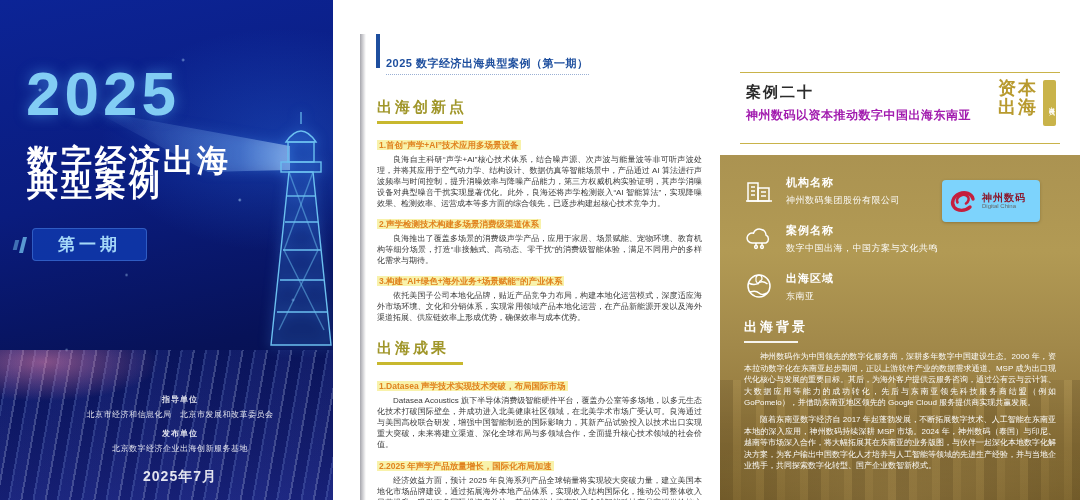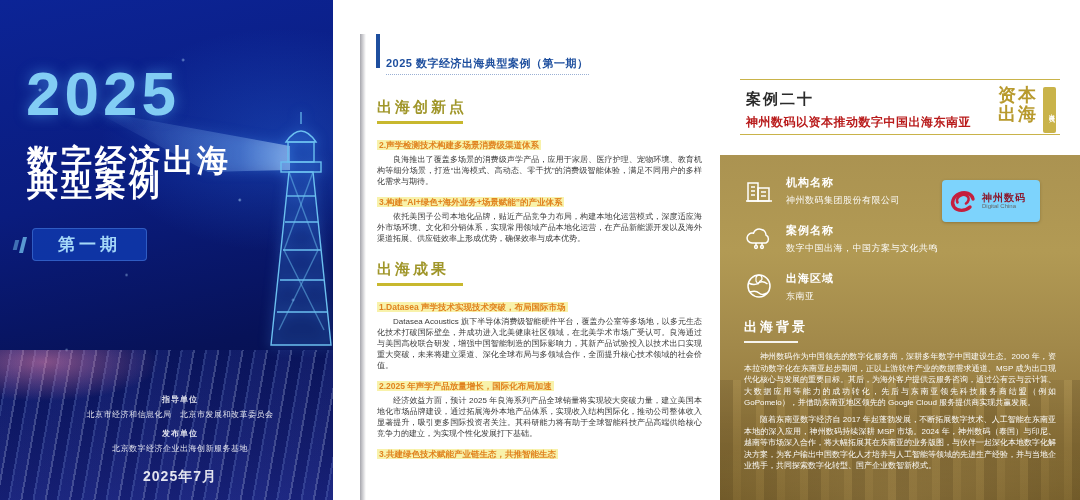--- a/index.html
+++ b/index.html
@@ -63,24 +63,24 @@
   .sub-title { display:inline; font-size:8.5px; font-weight:bold; color:#e0831f;
     background:#f8f2ab; padding:0 2px; line-height:1.5; }
   .sub-block { margin-top:3px; }
   .body-text { font-size:8px; line-height:1.38; color:#3a3a3a; text-align:justify;
     text-indent:2em; margin:2px 0 4px 0; }
   .sec-gap { height:12px; }
   .page-num { position:absolute; left:14px; top:468px; font-size:7px; color:#999; }
 
   
   .page-right { position:absolute; left:720px; top:0; width:360px; height:500px; background:#fff; overflow:hidden; }
-  .case-header { position:absolute; left:20px; top:72px; width:320px; height:56px;
-    border-top:1px solid #c9b34a; border-bottom:1px solid #c9b34a;margin-top:7px; }
+  .case-header { position:absolute; left:20px; top:72px; width:320px; height:72px;
+    border-top:1px solid #c9b34a; border-bottom:1px solid #c9b34a; }
   .case-no { position:absolute; left:6px; top:10px; font-size:15px; font-weight:bold; color:#2b2b2b; letter-spacing:2px; }
-  .case-title { position:absolute; left:6px; top:34px; font-size:12px; font-weight:bold; color:#b91c1c; letter-spacing:0.5px; }
+  .case-title { position:absolute; left:6px; top:34px; font-size:12px; font-weight:bold; color:#a21caf; letter-spacing:0.5px; }
   .mode-big { position:absolute; right:22px; top:6px; text-align:left; line-height:1.05;
     font-size:18px; font-weight:bold; color:#b89a2e; letter-spacing:2px; }
   .mode-side { position:absolute; right:4px; top:7px; width:13px; height:46px; background:#c9b34a;
     border-radius:2px; color:#fff; font-size:6px; writing-mode:vertical-rl; text-align:center;
     letter-spacing:1px; padding-top:2px; }
   .photo { position:absolute; left:0; top:155px; width:360px; height:345px;
     background:
       radial-gradient(ellipse 300px 120px at 50% 100%, rgba(255,220,150,0.25), transparent 70%),
       linear-gradient(180deg, #ab9351 0%, #b29a54 28%, #a2894a 55%, #94793d 78%, #8a7035 100%);
   }
@@ -167,22 +167,26 @@
   <div class="page-mid">
     <div class="spine"></div>
     <div class="mid-topbar"></div>
     <div class="mid-header">2025 数字经济出海典型案例（第一期）</div>
 
     <div class="mid-body">
       <div class="sec-heading">出海创新点</div>
       <div class="sec-underline"></div>
 
       <div class="sub-block">
+        <span class="sub-title">1.首创“声学+AI”技术应用多场景设备</span>
+        <p class="body-text">良海自主科研“声学+AI”核心技术体系，结合噪声源、次声波与能量波等非可听声波处理，并将其应用于空气动力学、结构设计、数据仿真等智能场景中，产品通过 AI 算法进行声波频率与时间控制，提升消噪效率与降噪产品能力，第三方权威机构实验证明，其声学消噪设备对典型噪音干扰实现显著优化。此外，良海还将声学检测嵌入“AI 智能算法”，实现降噪效果、检测效率、运营成本等多方面的综合领先，已逐步构建起核心技术竞争力。</p>
+      </div>
+      <div class="sub-block">
         <span class="sub-title">2.声学检测技术构建多场景消费级渠道体系</span>
-        <p class="body-text">良海推出了覆盖多场景的消费级声学产品，应用于家居、医疗护理、宠物环境、教育机构等细分场景，打造“出海模式、高动态、零干扰”的消费级智能体验，满足不同用户的多样化需求与期待。</p>
+        <p class="body-text">良海推出了覆盖多场景的消费级声学产品，应用于家居、场景赋能、宠物环境、教育机构等细分场景，打造“非接触式、高动态、零干扰”的消费级智能体验，满足不同用户的多样化需求与期待。</p>
       </div>
       <div class="sub-block">
         <span class="sub-title">3.构建“AI+绿色+海外业务+场景赋能”的产业体系</span>
         <p class="body-text">依托美国子公司本地化品牌，贴近产品竞争力布局，构建本地化运营模式，深度适应海外市场环境、文化和分销体系，实现常用领域产品本地化运营，在产品新能源开发以及海外渠道拓展、供应链效率上形成优势，确保效率与成本优势。</p>
       </div>
 
       <div class="sec-gap"></div>
       <div class="sec-heading">出海成果</div>
       <div class="sec-underline"></div>
 

